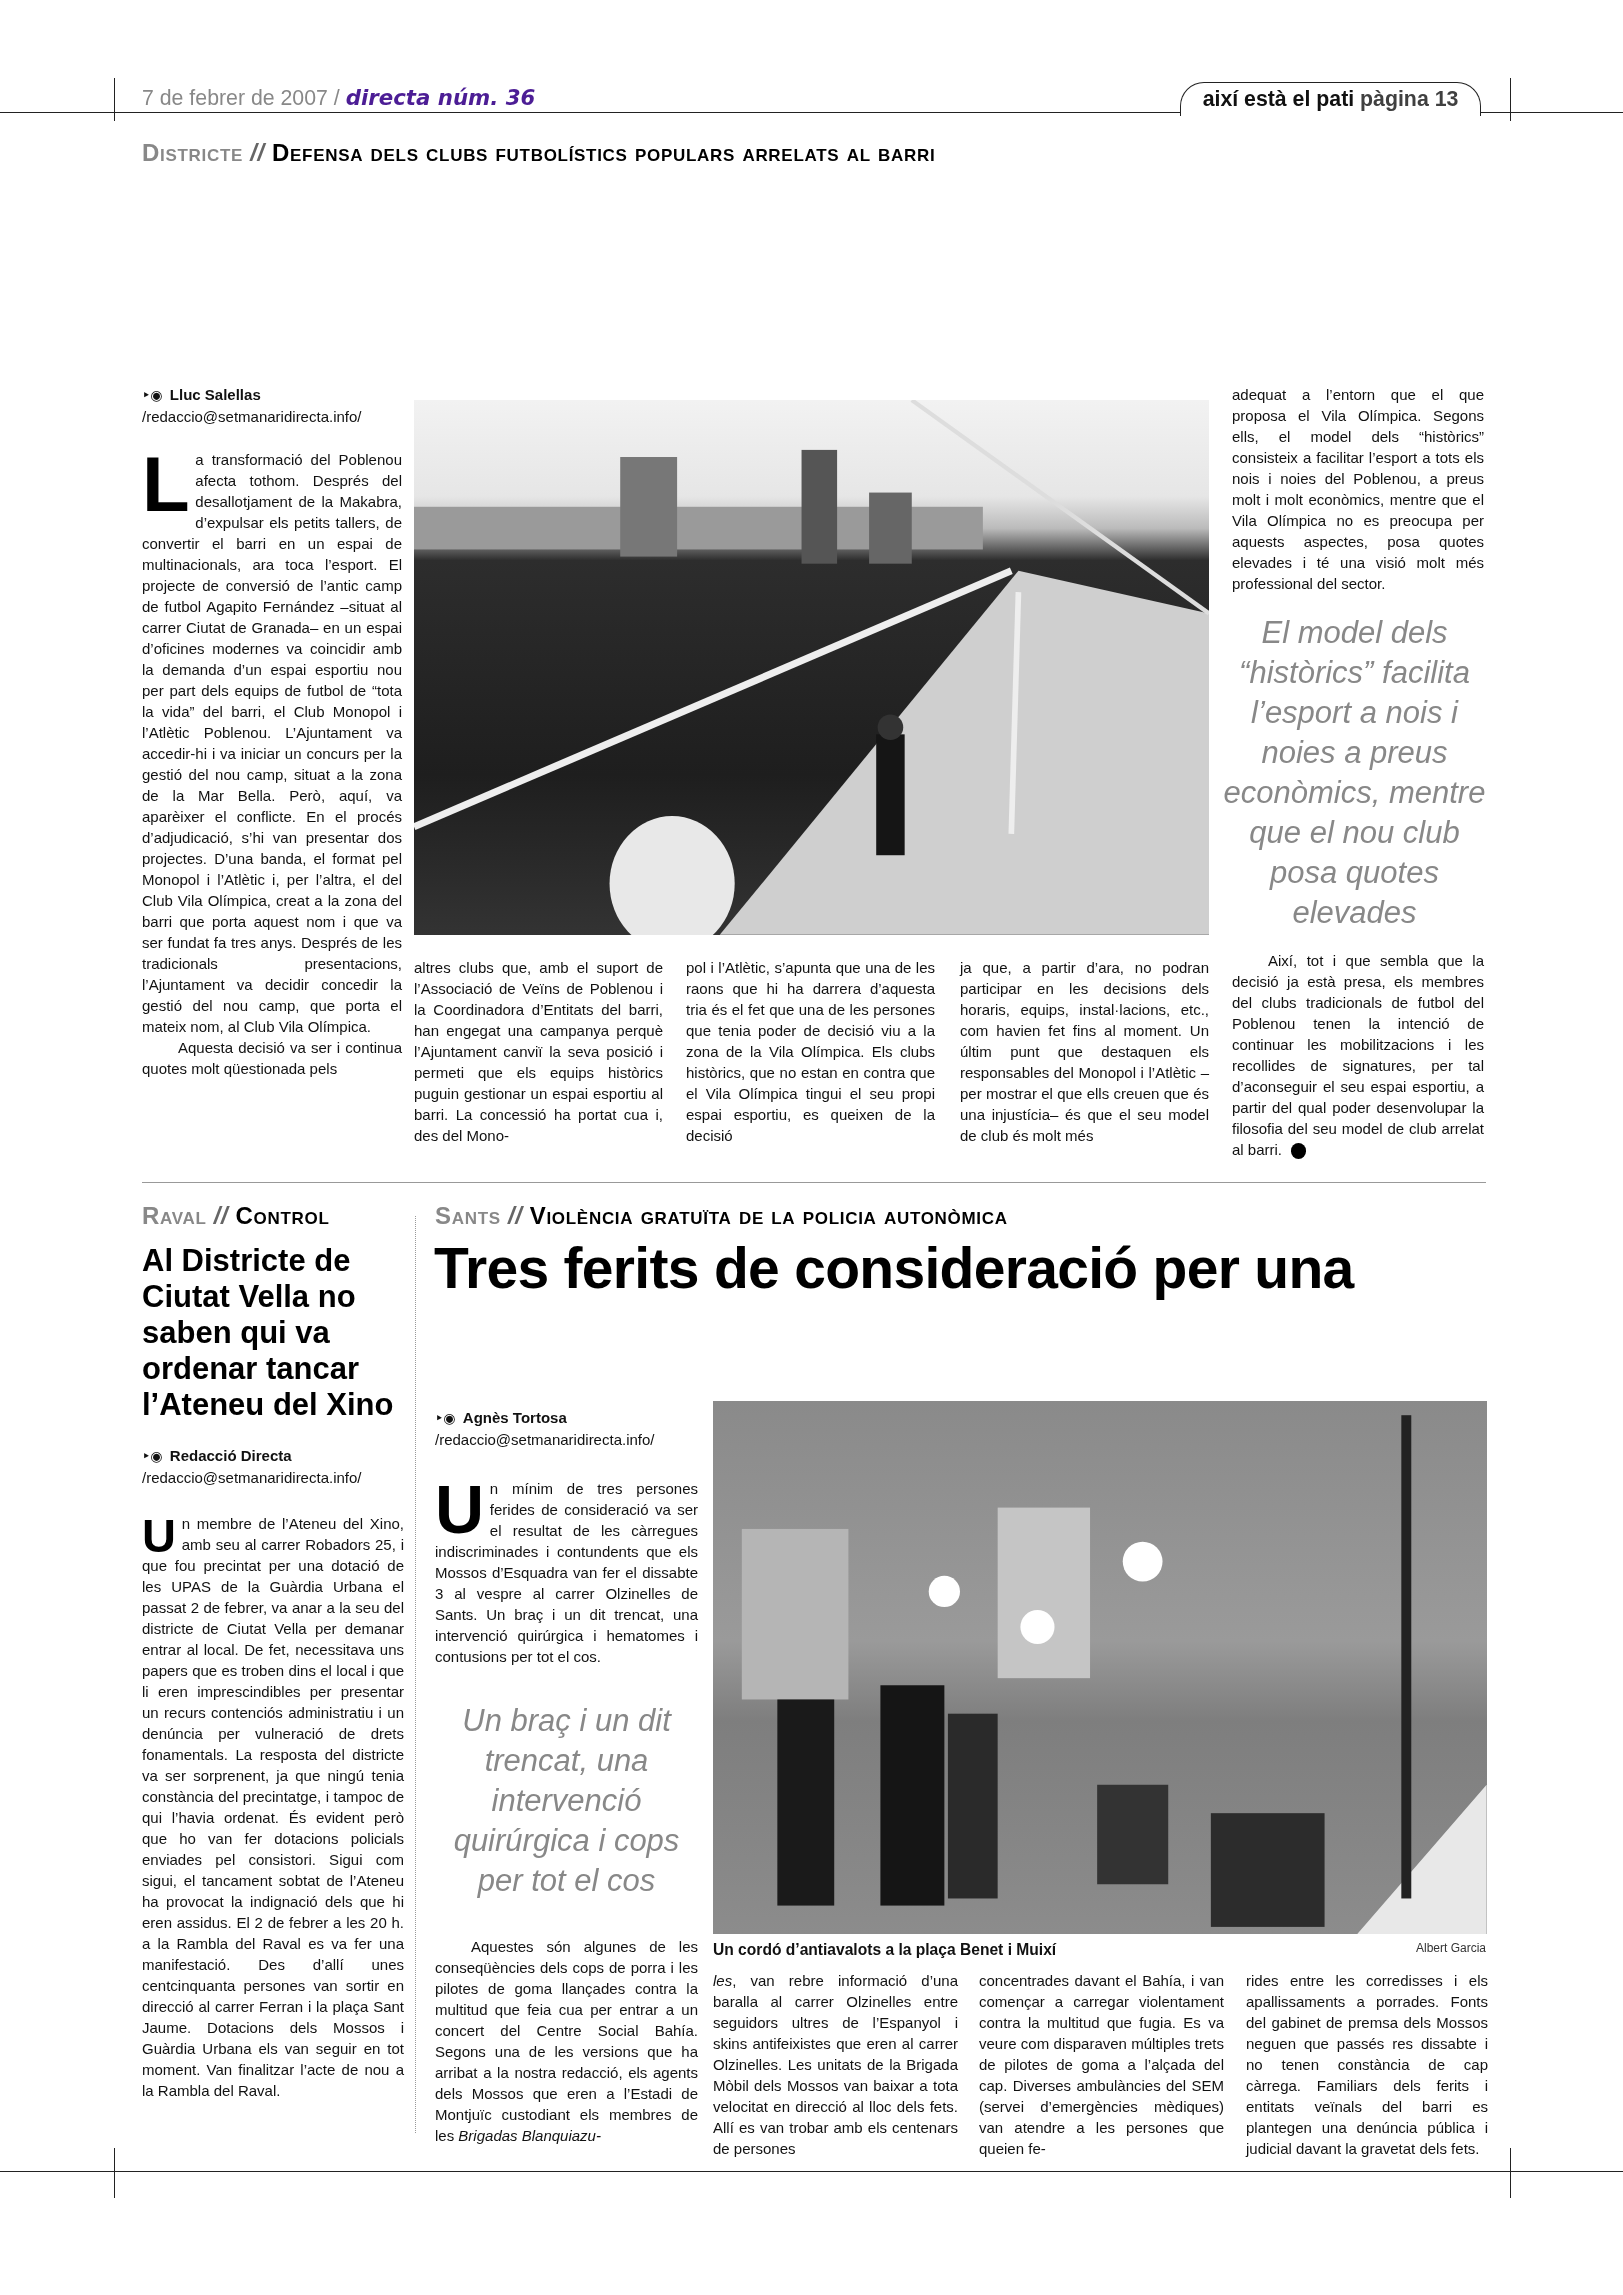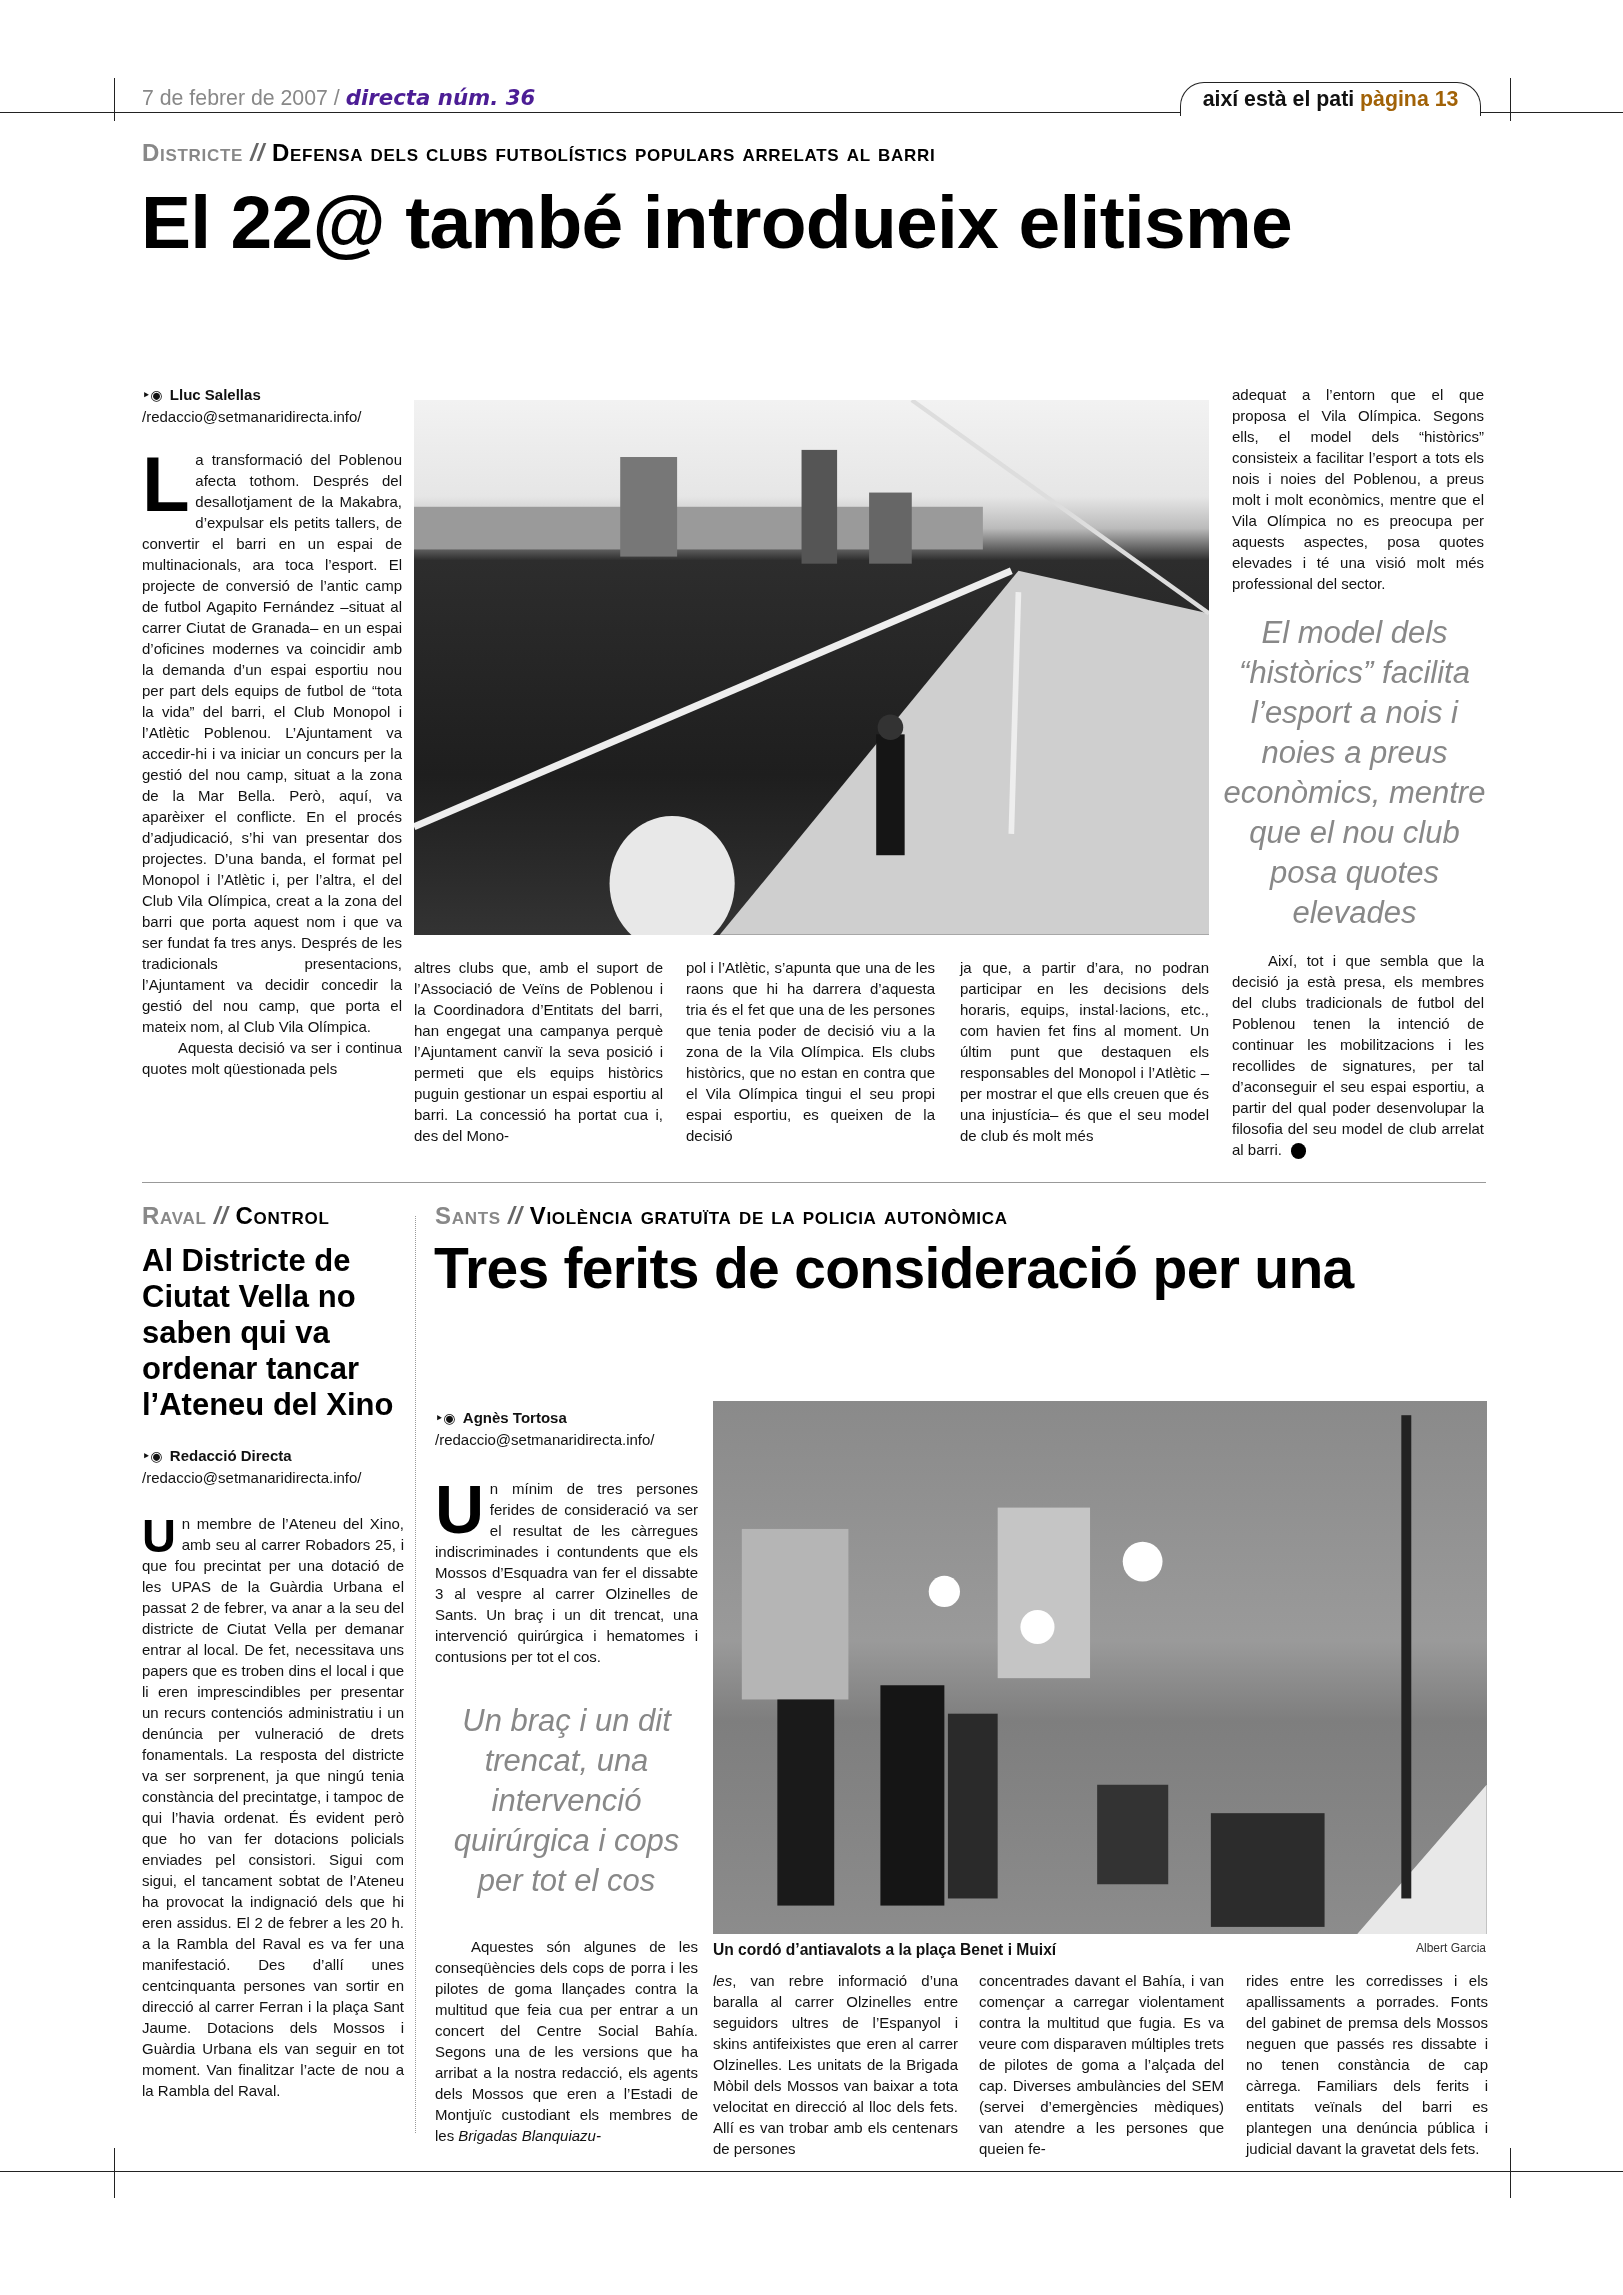--- a/index.html
+++ b/index.html
@@ -3,21 +3,21 @@
 <meta charset="utf-8">
 <style>
   html, body { margin:0; padding:0; background:#fff; }
   body { width:1623px; height:2295px; position:relative; overflow:hidden; font-family:"Liberation Sans","DejaVu Sans",sans-serif; color:#111; }
   .abs { position:absolute; }
   .rule-h { position:absolute; height:1.4px; background:#222; }
   .rule-v { position:absolute; width:1.4px; background:#222; }
   .folio-left { left:142px; top:85px; font-size:21.3px; color:#888; white-space:nowrap; }
   .folio-left .pub { color:#4c1d95; font-weight:bold; font-style:italic; font-family:"DejaVu Sans",sans-serif; }
   .folio-right { left:1180px; top:82px; width:299px; height:33px; border:1.4px solid #222; border-bottom:none; border-radius:24px 24px 0 0; text-align:center; font-size:21.3px; font-weight:bold; line-height:33px; }
-  .folio-right .pg { color:#a16207; font-weight:bold; }
+  .folio-right .pg { color:#404040; font-weight:bold; }
   .kicker { font-size:24px; font-weight:bold; letter-spacing:0.7px; white-space:nowrap; font-variant:small-caps; }
   .kicker .place { color:#888; }
   .kicker .sep { color:#666; margin:0 7.1px; font-style:italic; }
   .kicker .topic { color:#000; }
   .headline { font-weight:bold; color:#000; line-height:1.08; letter-spacing:-0.7px; }
   .byline { font-size:15px; line-height:21.3px; }
   .byline .name { font-weight:bold; }
   .byline .pen { font-size:14.2px; margin-right:7.1px; }
   .body { font-size:15px; line-height:21px; text-align:justify; font-family:"Liberation Sans",sans-serif; }
   .body p { margin:0; }
@@ -46,21 +46,20 @@
 </div>
 <div class="abs folio-right" style="background:#fff;">
   <span>així està el pati</span>
   <span class="pg">pàgina 13</span>
 </div>
 
 <div class="abs kicker" style="left:142px; top:139px;">
   <span class="place">Districte</span><span class="sep">//</span><span class="topic">Defensa dels clubs futbolístics populars arrelats al barri</span>
 </div>
 <div class="abs headline" style="left:141px; top:182px; font-size:75px; width:1365px;">
-  <div>El 22@ també introdueix elitisme</div>
 </div>
 
 <div class="abs byline" style="left:142px; top:384px; width:263px;">
   <div><span class="pen">‣◉</span><span class="name">Lluc Salellas</span></div>
   <div>/redaccio@setmanaridirecta.info/</div>
 </div>
 
 <div class="abs body" style="left:142px; top:449px; width:260px;">
   <span class="dropcap" style="font-size:78px;">L</span>
   <p>a transformació del Poblenou afecta tothom. Després del desallotjament de la Makabra, d’expulsar els petits tallers, de convertir el barri en un espai de multinacionals, ara toca l’esport. El projecte de conversió de l’antic camp de futbol Agapito Fernández –situat al carrer Ciutat de Granada– en un espai d’oficines modernes va coincidir amb la demanda d’un espai esportiu nou per part dels equips de futbol de “tota la vida” del barri, el Club Monopol i l’Atlètic Poblenou. L’Ajuntament va accedir-hi i va iniciar un concurs per la gestió del nou camp, situat a la zona de la Mar Bella. Però, aquí, va aparèixer el conflicte. En el procés d’adjudicació, s’hi van presentar dos projectes. D’una banda, el format pel Monopol i l’Atlètic i, per l’altra, el del Club Vila Olímpica, creat a la zona del barri que porta aquest nom i que va ser fundat fa tres anys. Després de les tradicionals presentacions, l’Ajuntament va decidir concedir la gestió del nou camp, que porta el mateix nom, al Club Vila Olímpica.</p>

